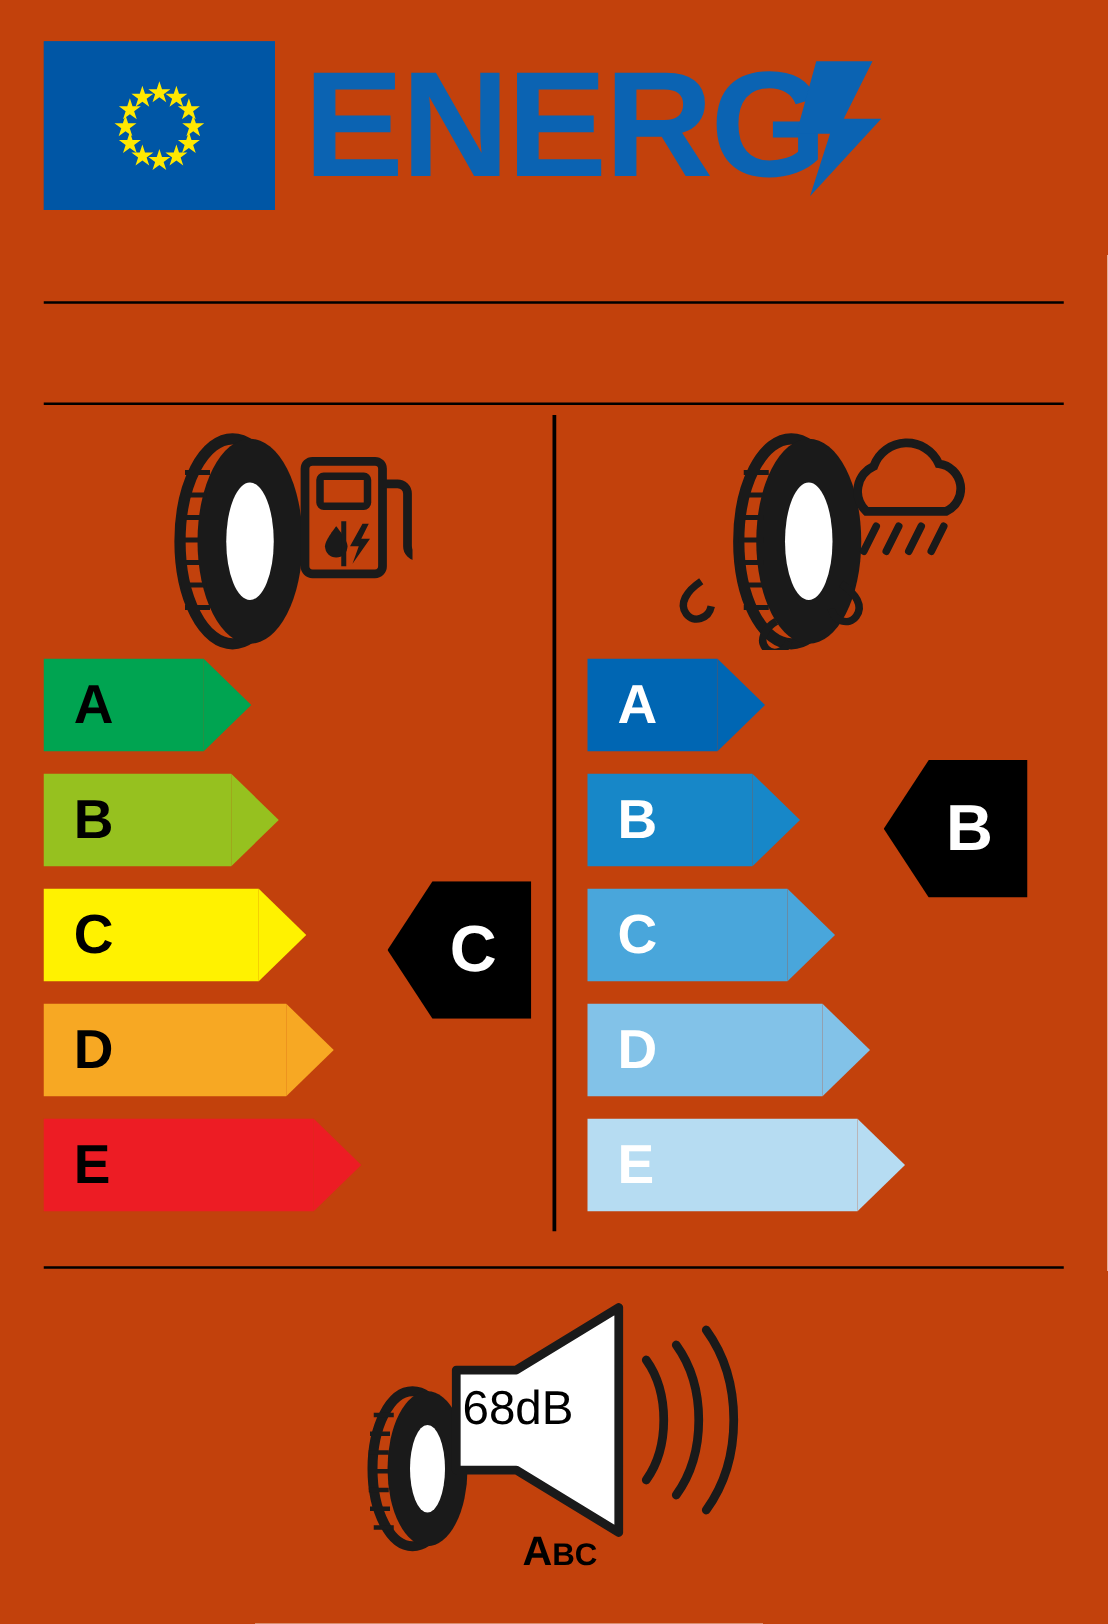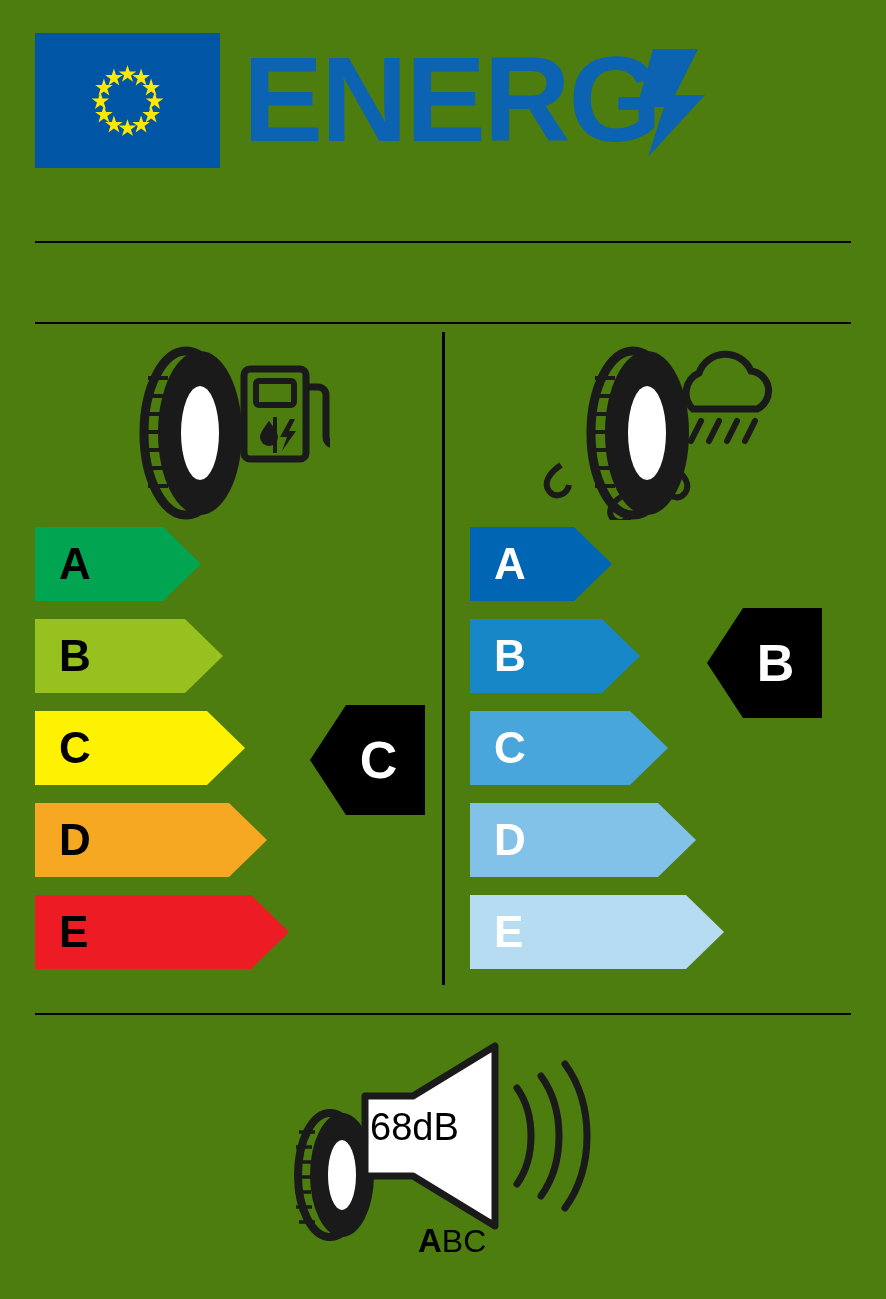--- a/index.html
+++ b/index.html
@@ -8,21 +8,21 @@
     background: #ffffff;
   }
   body {
     font-family: "Liberation Sans", sans-serif;
     color: #000000;
   }
   #label {
     position: relative;
     width: 886px;
     height: 1299px;
-    background: #4d7c0f;
+    background: #c2410c;
     overflow: hidden;
   }
 
   
   .eu-flag {
     position: absolute;
     left: 35px;
     top: 33px;
     width: 185px;
     height: 135px;
@@ -158,22 +158,22 @@
     position: absolute;
     left: 418px;
     top: 1222px;
     color: #000;
   }
   .noise-class .active {
     font-size: 33px;
     font-weight: bold;
   }
   .noise-class .inactive {
-    font-size: 32px;
-    font-weight: normal;
+    font-size: 25px;
+    font-weight: bold;
   }
 </style>
 </head>
 <body>
 
 <div id="label">
 
   <div class="eu-flag">
     <svg width="185" height="135" viewBox="0 0 185 135">
       <rect x="0" y="0" width="185" height="135" fill="#0056a5"></rect>

